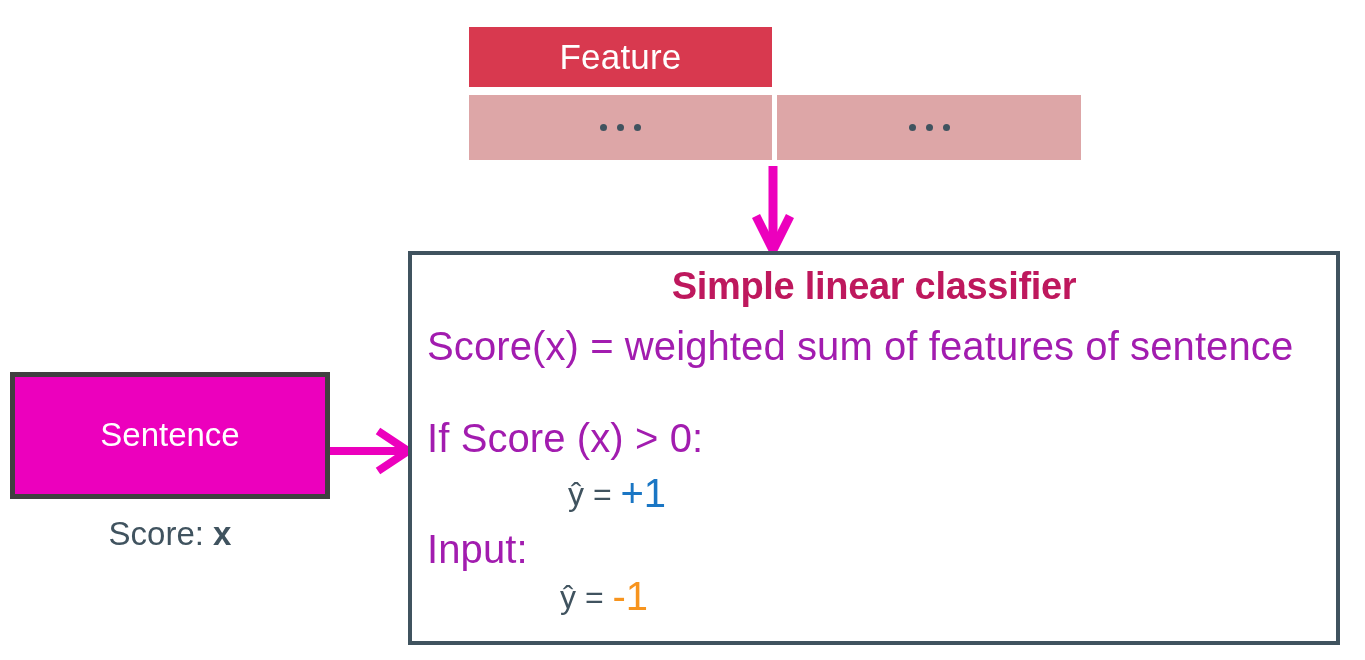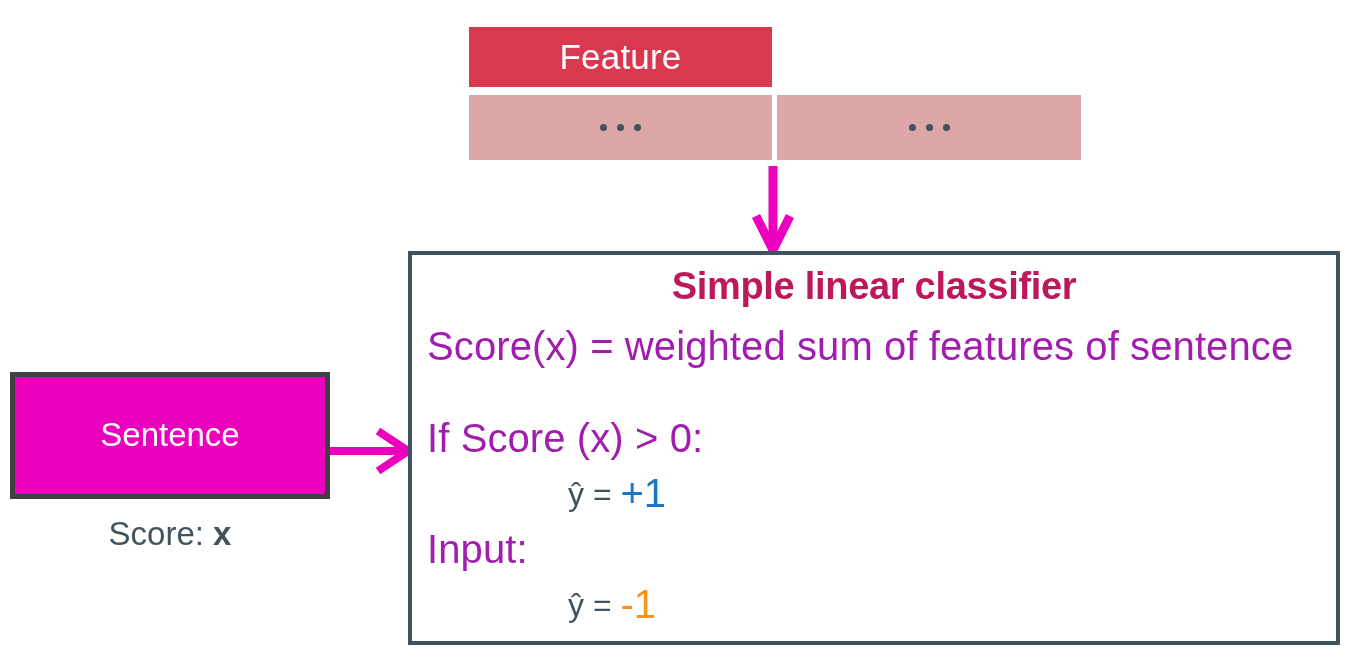--- a/index.html
+++ b/index.html
@@ -149,21 +149,21 @@
   #line-if    { left: 15px; top: 161px; text-align: right; }
   #line-else  { left: 15px; top: 272px; }
 
   .yhat-line {
     position: absolute;
     color: #40535f;
     font-size: 32px;
     white-space: nowrap;
   }
   #line-pos { left: 156px; top: 218px; }
-  #line-neg { left: 148px; top: 329px; margin-left: 8px; }
+  #line-neg { left: 148px; top: 321px; }
 
   .big-val {
     font-size: 40px;
     line-height: 1;
     vertical-align: -2px;
   }
   .val-pos { color: #1a76c4; }
   .val-neg { color: #f7941e; }
 </style>
 </head>

